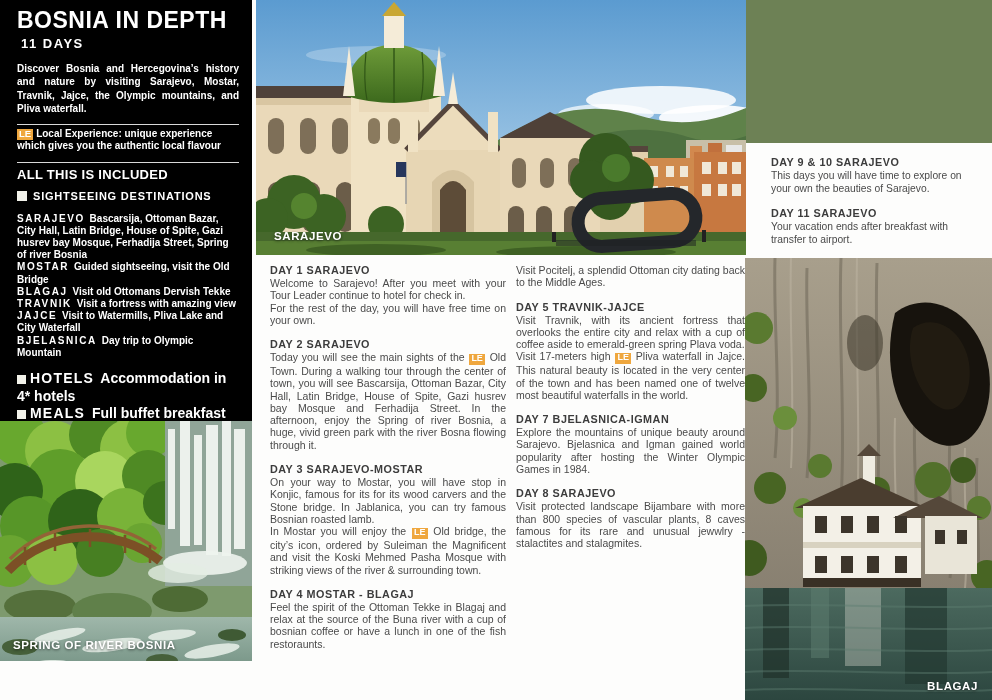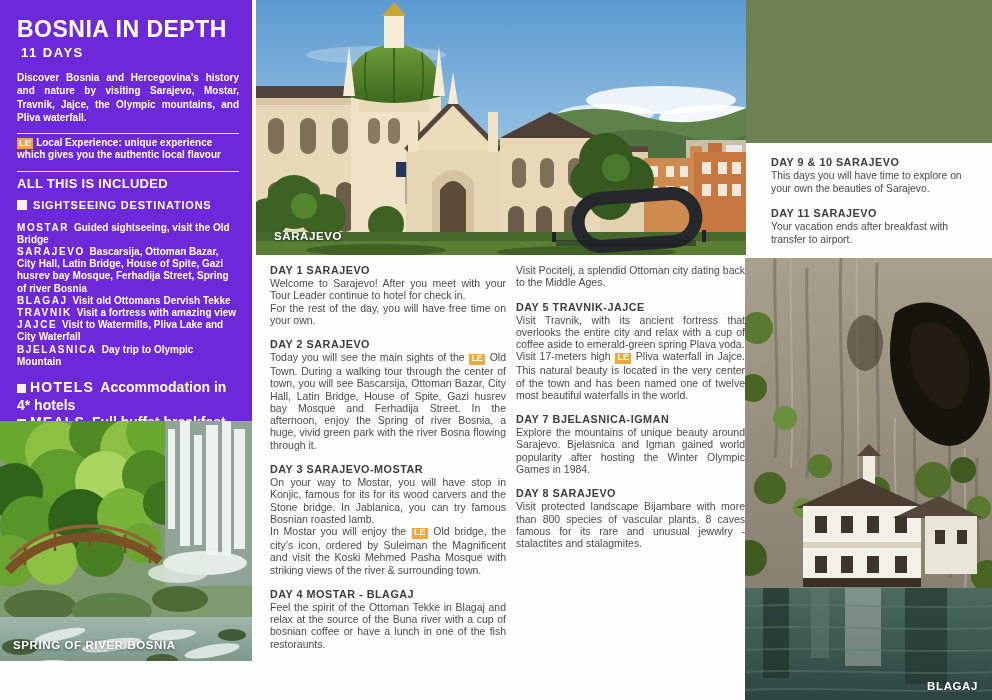--- a/index.html
+++ b/index.html
@@ -1,22 +1,22 @@
 <!DOCTYPE html>
 <html><head>
 <meta charset="utf-8">
 <style>
   html,body{margin:0;padding:0;background:#ffffff;}
   body{width:992px;height:700px;position:relative;overflow:hidden;
        font-family:"Liberation Sans","DejaVu Sans",sans-serif;color:#444;}
   .page{position:absolute;inset:0;background:#fdfdfc;}
 
   
-  .left-col{position:absolute;left:0;top:0;width:252px;height:421px;background:#6d28d9;
-            color:#fff;box-sizing:border-box;padding:15px 13px 0 17px;}
+  .left-col{position:absolute;left:0;top:0;width:252px;height:421px;background:#000000;
+            color:#fff;box-sizing:border-box;padding:6px 13px 0 17px;}
   .title{font-size:23px;font-weight:bold;letter-spacing:.5px;margin:2px 0 0;line-height:1.1;}
   .subtitle{font-size:13px;font-weight:bold;letter-spacing:1.5px;margin:3px 0 0 4px;}
   .intro{font-size:10px;font-weight:bold;line-height:1.32;text-align:justify;margin:11px 0 0;}
   .le-block{margin-top:9px;border-top:1px solid rgba(255,255,255,.85);padding-top:3px;
             font-size:10px;line-height:1.22;font-weight:bold;}
   .le-badge{display:inline-block;background:#efa73e;color:#fff;font-weight:bold;font-size:9.5px;
             padding:0 2px 1px 2px;margin-right:3px;line-height:1.1;}
   .included-heading{margin:9px 0 0;border-top:1px solid rgba(255,255,255,.85);padding-top:4px;
             font-size:13px;font-weight:bold;letter-spacing:.3px;}
   .sightseeing-heading{margin-top:8px;font-size:11px;font-weight:bold;letter-spacing:.8px;
@@ -70,22 +70,22 @@
     <div class="le-block">
       <span class="le-badge">LE</span><strong>Local Experience:</strong>
       <span>unique experience which gives you the authentic local flavour</span>
     </div>
     <h2 class="included-heading">ALL THIS IS INCLUDED</h2>
     <h3 class="sightseeing-heading">
       <span class="sq"></span>
       <span>SIGHTSEEING  DESTINATIONS</span>
     </h3>
     <div class="dest-list" id="dest-list">
+        <div class="dest-row"><span class="dest-name">SARAJEVO</span><span class="dest-desc"> Bascarsija, Ottoman Bazar, City Hall, Latin Bridge, House of Spite, Gazi husrev bay Mosque, Ferhadija Street, Spring of river Bosnia</span></div>
         <div class="dest-row"><span class="dest-name">MOSTAR</span><span class="dest-desc"> Guided sightseeing, visit the Old Bridge</span></div>
-        <div class="dest-row"><span class="dest-name">SARAJEVO</span><span class="dest-desc"> Bascarsija, Ottoman Bazar, City Hall, Latin Bridge, House of Spite, Gazi husrev bay Mosque, Ferhadija Street, Spring of river Bosnia</span></div>
         <div class="dest-row"><span class="dest-name">BLAGAJ</span><span class="dest-desc"> Visit old Ottomans Dervish Tekke</span></div>
         <div class="dest-row"><span class="dest-name">TRAVNIK</span><span class="dest-desc"> Visit a fortress with amazing view</span></div>
         <div class="dest-row"><span class="dest-name">JAJCE</span><span class="dest-desc"> Visit to Watermills, Pliva Lake and City Waterfall</span></div>
         <div class="dest-row"><span class="dest-name">BJELASNICA</span><span class="dest-desc"> Day trip to Olympic Mountain</span></div>
       </div>
     <div class="inc-list" id="inc-list">
         <div class="inc-row"><span class="sq-sm"></span><span class="inc-name">HOTELS</span><span class="inc-desc"> Accommodation in 4* hotels</span></div>
         <div class="inc-row"><span class="sq-sm"></span><span class="inc-name">MEALS</span><span class="inc-desc"> Full buffet breakfast daily</span></div>
         <div class="inc-row"><span class="sq-sm"></span><span class="inc-name">TRANSPORTATION</span><span class="inc-desc"> Transfer and tours with modern vehicles, all transfer from and to airports.</span></div>
       </div>

